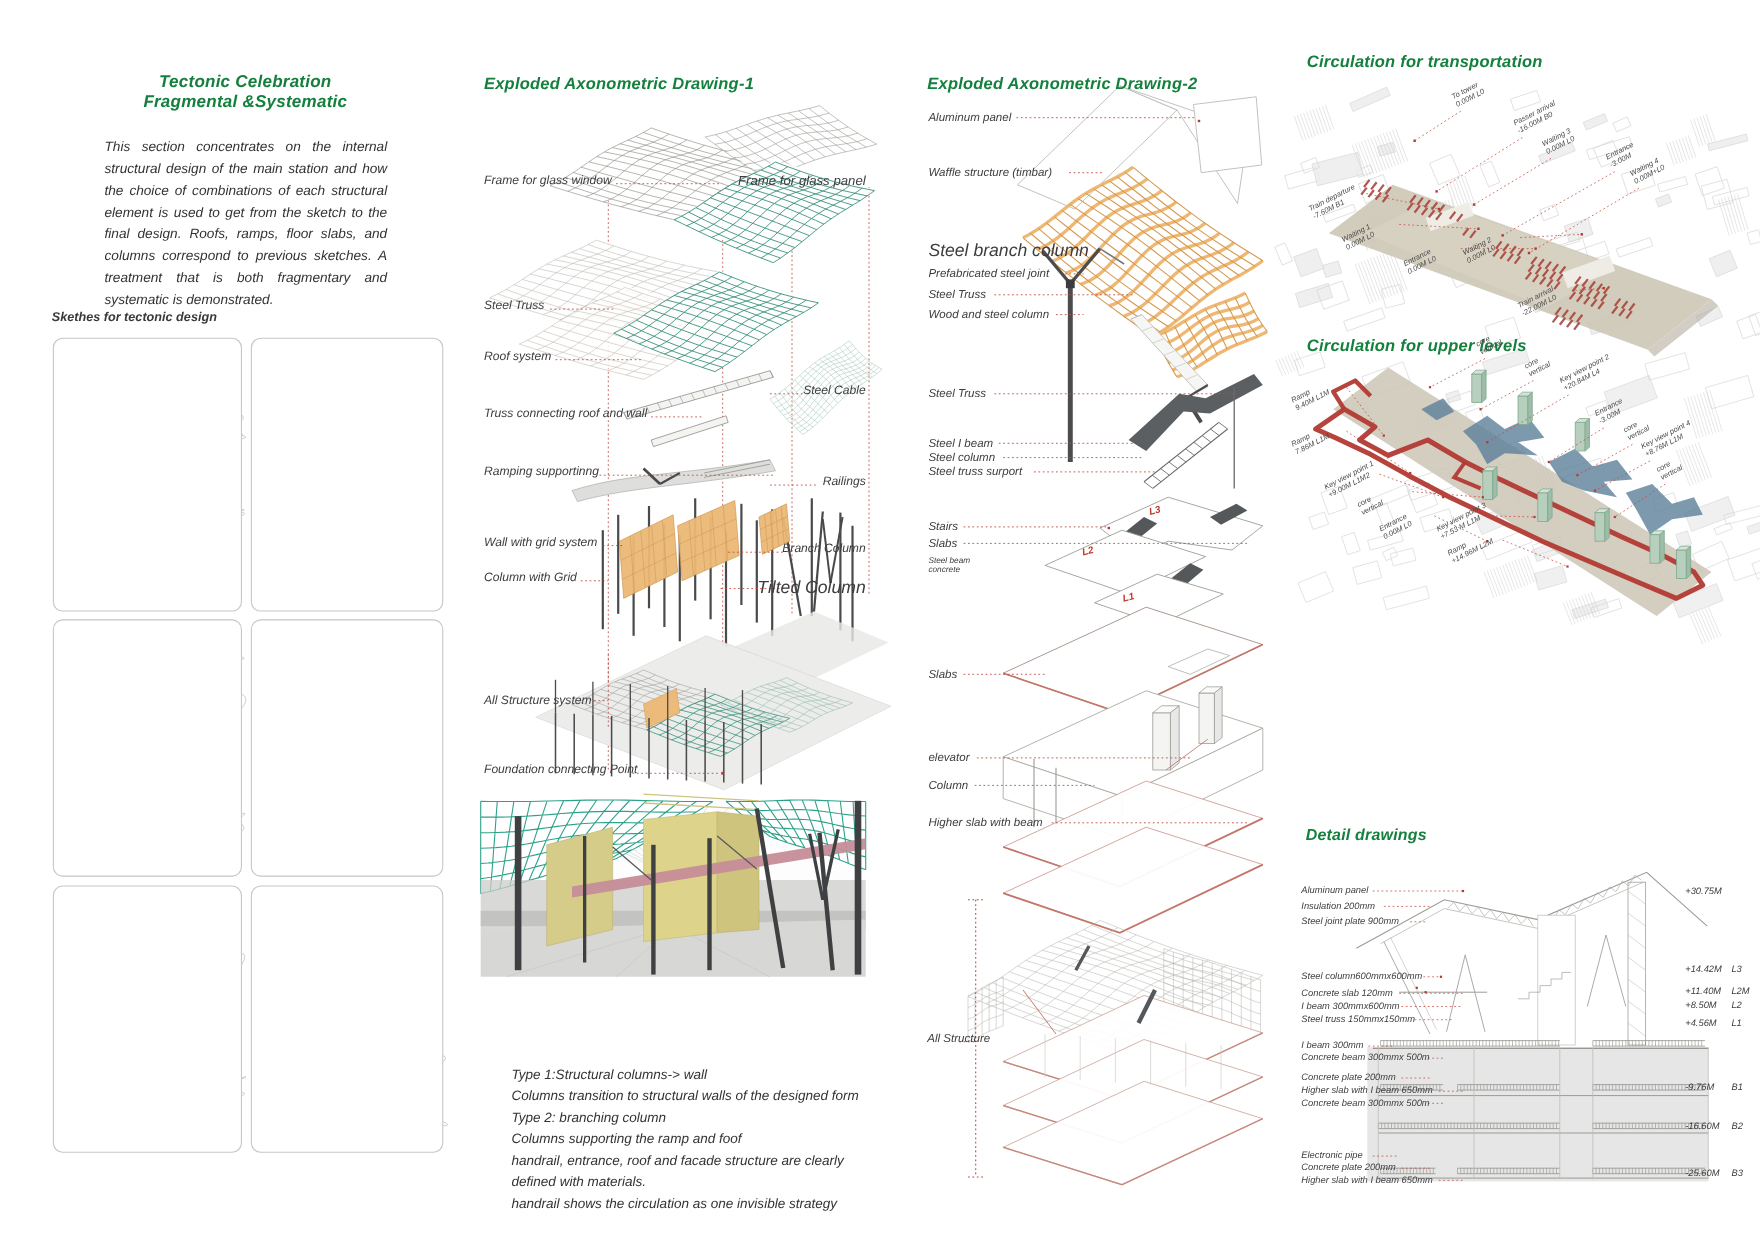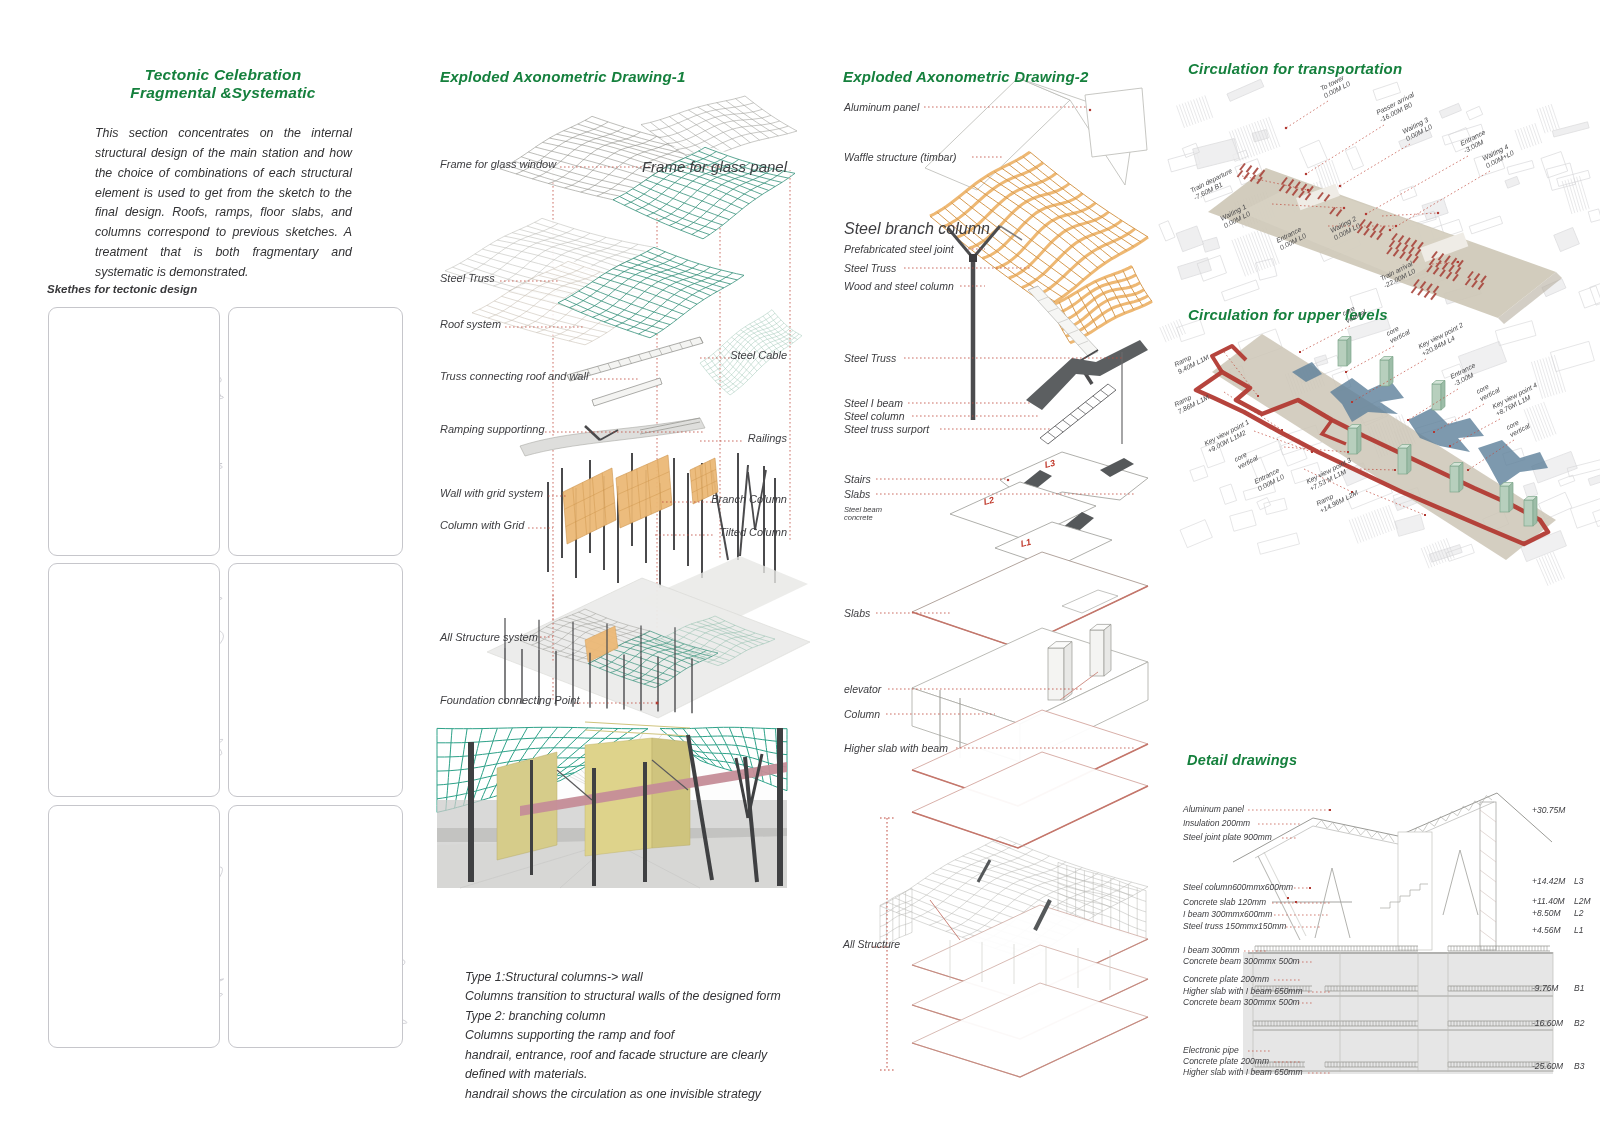--- a/index.html
+++ b/index.html
@@ -1387,21 +1387,21 @@
 <div class="ttl" style="left:843px;top:68px;font-size:15px">Exploded Axonometric Drawing-2</div>
 
 <div class="lab" id="strategiesBody" style="left:465px;top:968px;font-size:12.3px;line-height:1.58;color:#333336">Type 1:Structural columns-&gt; wall
 Columns transition to structural walls of the designed form
 Type 2: branching column
 Columns supporting the ramp and foof
 handrail, entrance, roof and facade structure are clearly
 defined with materials.
 handrail shows the circulation as one invisible strategy</div>
 
-<div class="ttl" style="left:1188px;top:60px;font-size:15px">Circulation for transportation</div>
+<div class="ttl" style="left:1188px;top:48px;font-size:15px">Circulation for transportation</div>
 <div class="ttl" style="left:1188px;top:306px;font-size:15px">Circulation for upper levels</div>
 <div class="ttl" style="left:1187px;top:752px;font-size:14.5px">Detail drawings</div>
 
 <div class="sk" style="left: 48px; top: 307px; width: 172px; height: 249px;"></div>
     <div class="sk" style="left: 228px; top: 307px; width: 175px; height: 249px;"></div>
     <div class="sk" style="left: 48px; top: 563px; width: 172px; height: 234px;"></div>
     <div class="sk" style="left: 228px; top: 563px; width: 175px; height: 234px;"></div>
     <div class="sk" style="left: 48px; top: 805px; width: 172px; height: 243px;"></div>
     <div class="sk" style="left: 228px; top: 805px; width: 175px; height: 243px;"></div>
     <div class="lab" style="font-size: 6.8px; left: 1326px; bottom: 1030px; transform-origin: 0px 100%; transform: rotate(-27deg); color: rgb(74, 74, 76);">To tower
@@ -1454,25 +1454,25 @@
 +14.96M L2M</div>
     <div class="lab" style="font-size: 11px; left: 440px; top: 157.98px;">Frame for glass window</div>
     <div class="lab" style="font-size: 11px; left: 440px; top: 271.98px;">Steel Truss</div>
     <div class="lab" style="font-size: 11px; left: 440px; top: 317.98px;">Roof system</div>
     <div class="lab" style="font-size: 11px; left: 440px; top: 369.98px;">Truss connecting roof and wall</div>
     <div class="lab" style="font-size: 11px; left: 440px; top: 422.98px;">Ramping supportinng</div>
     <div class="lab" style="font-size: 11px; left: 440px; top: 486.98px;">Wall with grid system</div>
     <div class="lab" style="font-size: 11px; left: 440px; top: 518.98px;">Column with Grid</div>
     <div class="lab" style="font-size: 11px; left: 440px; top: 630.98px;">All Structure system</div>
     <div class="lab" style="font-size: 11px; left: 440px; top: 693.98px;">Foundation connecting Point</div>
-    <div class="lab" style="font-size: 15px; right: 813px; top: 157.98px; text-align: left;">Frame for glass panel</div>
+    <div class="lab" style="font-size: 12px; right: 813px; top: 157.98px; text-align: left;">Frame for glass panel</div>
     <div class="lab" style="font-size: 11px; right: 813px; top: 348.98px; text-align: right;">Steel Cable</div>
     <div class="lab" style="font-size: 11px; right: 813px; top: 431.98px; text-align: right;">Railings</div>
     <div class="lab" style="font-size: 11px; right: 813px; top: 492.98px; text-align: right;">Branch Column</div>
-    <div class="lab" style="font-size: 11px; right: 813px; top: 525.98px; text-align: left;">Tilted Column</div>
+    <div class="lab" style="font-size: 16px; right: 813px; top: 525.98px; text-align: left;">Tilted Column</div>
     <div class="lab" style="font-size: 10.5px; left: 844px; top: 101.39px;">Aluminum panel</div>
     <div class="lab" style="font-size: 10.5px; left: 844px; top: 151.39px;">Waffle structure (timbar)</div>
     <div class="lab" style="font-size: 16px; left: 844px; top: 220.39px;">Steel branch column</div>
     <div class="lab" style="font-size: 10.5px; left: 844px; top: 243.39px; text-align: right;">Prefabricated steel joint</div>
     <div class="lab" style="font-size: 10.5px; left: 844px; top: 262.39px;">Steel Truss</div>
     <div class="lab" style="font-size: 10.5px; left: 844px; top: 280.39px;">Wood and steel column</div>
     <div class="lab" style="font-size: 10.5px; left: 844px; top: 352.39px;">Steel Truss</div>
     <div class="lab" style="font-size: 10.5px; left: 844px; top: 397.39px;">Steel I beam</div>
     <div class="lab" style="font-size: 10.5px; left: 844px; top: 410.39px;">Steel column</div>
     <div class="lab" style="font-size: 10.5px; left: 844px; top: 423.39px;">Steel truss surport</div>

